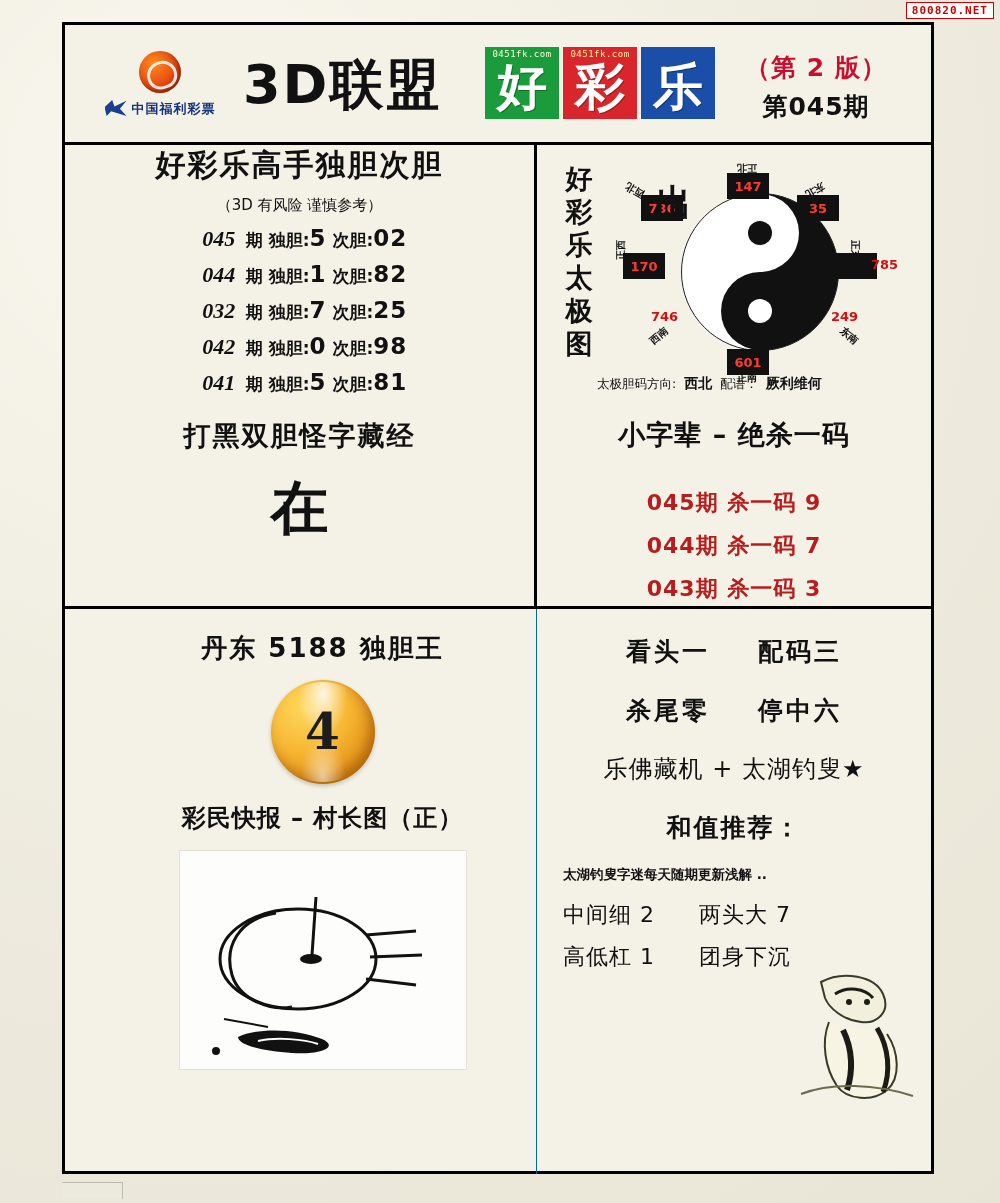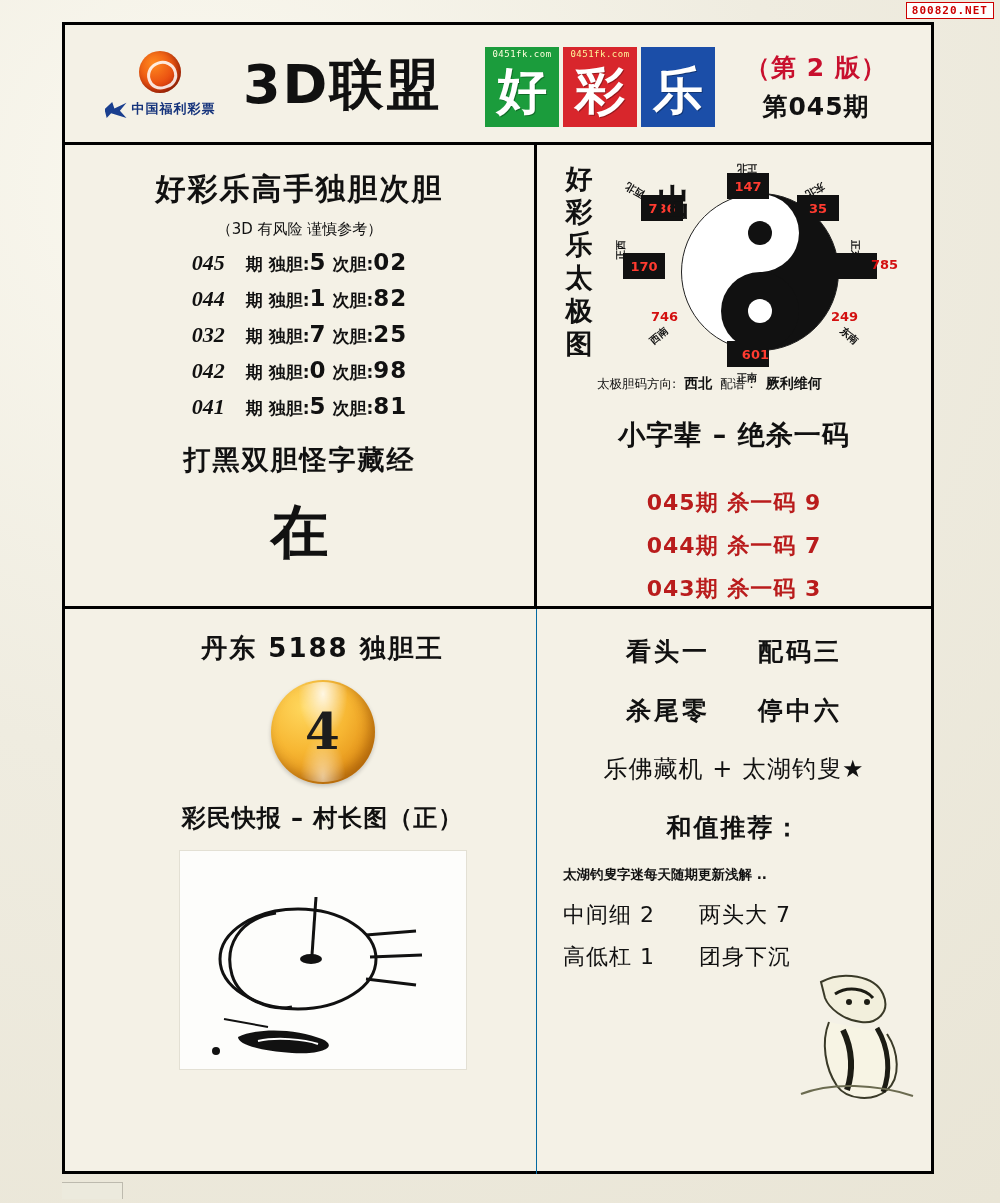--- a/index.html
+++ b/index.html
@@ -71,21 +71,21 @@
     position: absolute;
     left: 8px; top: 10px;
     width: 24px; height: 22px;
     border: 3px solid #fff;
     border-radius: 50% 50% 45% 45%;
     opacity: .85;
     transform: rotate(-18deg);
   }
   .logo-text-row {
     display: flex;
-    align-items: flex-end;
+    align-items: flex-start;
     justify-content: center;
     gap: 5px;
     margin-top: 3px;
   }
   .logo-mark {
     width: 22px; height: 16px;
     background: #1a3f8f;
     clip-path: polygon(0 45%, 35% 0, 45% 40%, 100% 5%, 70% 55%, 100% 100%, 30% 70%, 10% 100%);
   }
   .logo-cn {
@@ -104,21 +104,21 @@
     letter-spacing: 2px;
     font-family: "DejaVu Sans", "Liberation Sans", sans-serif;
   }
   .brand {
     position: absolute;
     left: 420px; top: 22px;
     display: flex;
     gap: 4px;
   }
   .brand-box {
-    width: 74px; height: 80px;
+    width: 74px; height: 72px;
     position: relative;
     display: flex;
     align-items: center;
     justify-content: center;
   }
   .brand-box .site {
     position: absolute;
     top: 2px; left: 0; right: 0;
     text-align: center;
     font-size: 9px;
@@ -173,21 +173,20 @@
     overflow: hidden;
   }
   .cell.tl { border-right: 3px solid #000; border-bottom: 3px solid #000; }
   .cell.tr { border-bottom: 3px solid #000; padding-left: 24px; }
   .cell.bl { border-right: 1px solid #0369a1; padding-left: 44px; }
   
   .tl-title {
     text-align: center;
     font-size: 30px;
     font-weight: bold;
-    margin-top: 24px;
     letter-spacing: 2px;
     color: #111;
   }
   .tl-sub {
     text-align: center;
     font-size: 15px;
     margin-top: 10px;
     color: #111;
   }
   .tl-rows { margin-top: 10px; }
@@ -198,21 +197,21 @@
     font-size: 23px;
     font-weight: bold;
     margin: 9px 0;
     color: #111;
   }
   .tl-row .issue-no {
     font-style: italic;
     font-family: "Liberation Serif", serif;
     font-size: 22px;
     min-width: 54px;
-    text-align: left;
+    text-align: center;
   }
   .tl-row .lbl { font-size: 17px; }
   .tl-row .seg { margin-left: 6px; }
   .tl-row .num { letter-spacing: 1px; }
   .tl-title2 {
     text-align: center;
     font-size: 27px;
     font-weight: bold;
     margin-top: 22px;
     letter-spacing: 2px;
@@ -583,21 +582,21 @@
               <span class="tnum">35</span>
             </div>
 
           <div class="tile" style="left:226px; top:96px;"></div>
           <div class="tlabel" style="left:236px; top:86px; transform:rotate(90deg);">正东</div>
           <div class="tnum-free" style="left:262px; top:100px;">785</div>
 
           <div class="tlabel" style="left:230px; top:172px; transform:rotate(40deg);">东南</div>
           <div class="tnum-free" style="left:222px; top:152px;">249</div>
 
-          <div class="tile" style="left:118px; top:184px;justify-content:flex-end;">
+          <div class="tile" style="left:118px; top:192px;">
               <span class="tnum">601</span>
             </div>
           <div class="tlabel" style="left:128px; top:214px;">正南</div>
 
           <div class="tlabel" style="left:40px; top:172px; transform:rotate(-40deg);">西南</div>
           <div class="tnum-free" style="left:42px; top:152px;">746</div>
 
           <div class="tile" style="left:14px; top:96px;">
               <span class="tnum">170</span>
             </div>

